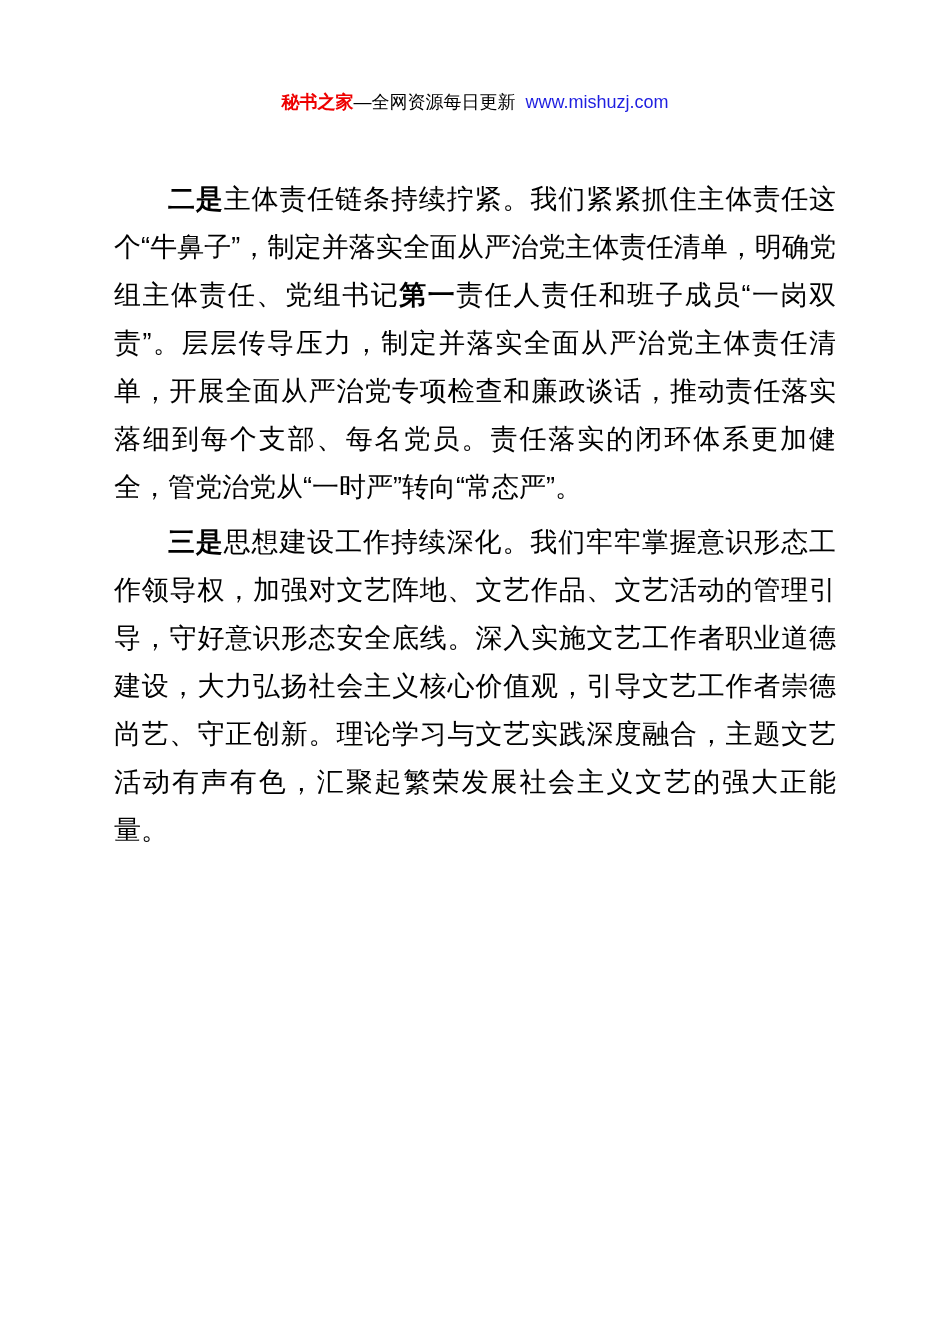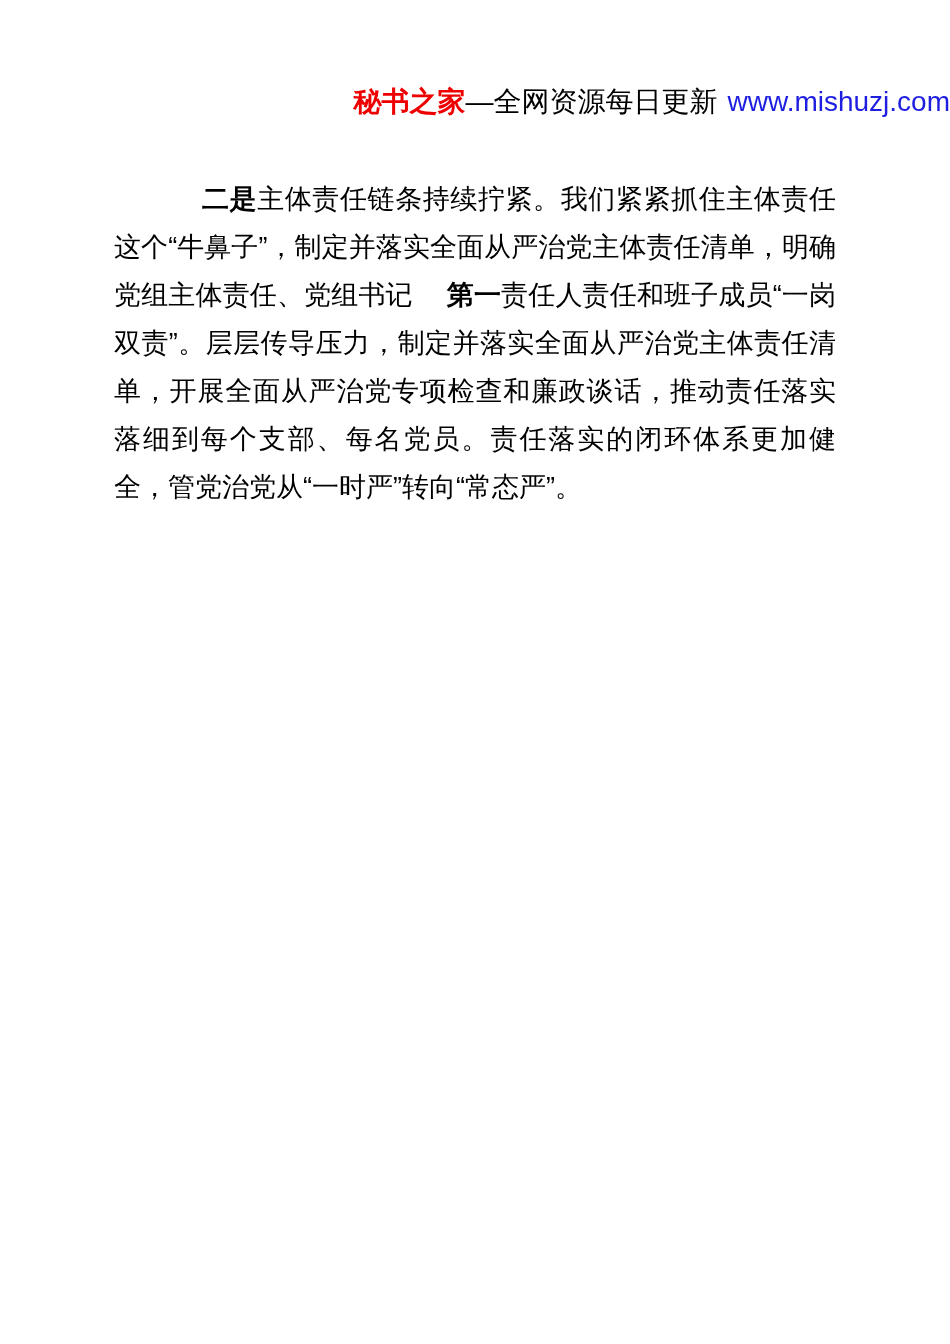--- a/index.html
+++ b/index.html
@@ -15,22 +15,22 @@
     overflow: hidden;
     font-family: "Liberation Sans", "DejaVu Sans", sans-serif;
   }
   .page {
     position: relative;
     width: 950px; height: 1344px;
     background: var(--bg-color);
   }
   .header {
     margin-top: 86px;
-    text-align: right;
-    font-size: 28px;
+    text-align: center;
+    font-size: 18px;
     line-height: 32px;
     white-space: nowrap;
     color: var(--text-color);
   }
   .brand {
     color: var(--brand-color);
     font-weight: 700;
   }
   .tagline {
     color: var(--text-color);
@@ -55,26 +55,26 @@
   }
   .content p {
     margin: 0 0 7px 0;
     text-indent: 2em;
   }
   .content p.no-indent {
     text-indent: 0;
   }
   .content b {
     font-weight: 700;
-    margin-left: 34px;
   }
 </style>
 </head>
 <body>
 
 <div class="page">
   <div class="header">
     <span class="brand">秘书之家</span><span class="tagline">—全网资源每日更新</span><span class="url">www.mishuzj.com</span>
   </div>
   <div class="content">
       <p><b>二是</b><span>主体责任链条持续拧紧。我们紧紧抓住主体责任这个“牛鼻子”，制定并落实全面从严治党主体责任清单，明确党组主体责任、党组书记</span><b>第一</b><span>责任人责任和班子成员“一岗双责”。层层传导压力，制定并落实全面从严治党主体责任清单，开展全面从严治党专项检查和廉政谈话，推动责任落实落细到每个支部、每名党员。责任落实的闭环体系更加健全，管党治党从“一时严”转向“常态严”。</span></p>
+      <p><b>三是</b><span>思想建设工作持续深化。我们牢牢掌握意识形态工作领导权，加强对文艺阵地、文艺作品、文艺活动的管理引导，守好意识形态安全底线。深入实施文艺工作者职业道德建设，大力弘扬社会主义核心价值观，引导文艺工作者崇德尚艺、守正创新。理论学习与文艺实践深度融合，主题文艺活动有声有色，汇聚起繁荣发展社会主义文艺的强大正能量。</span></p>
     </div>
 </div>
 
 </body></html>

